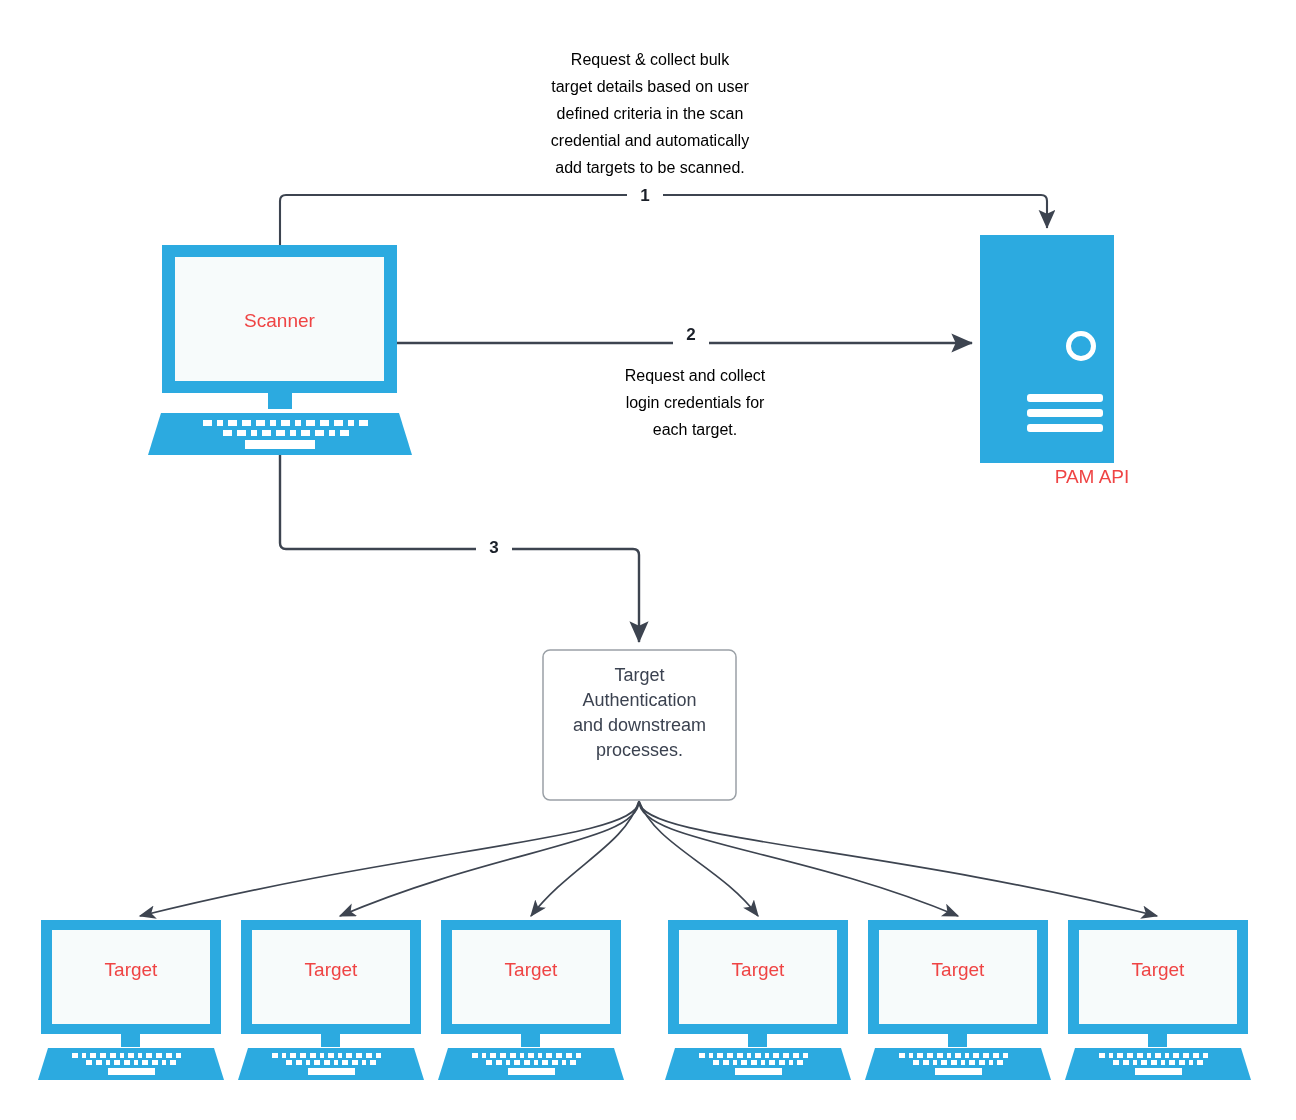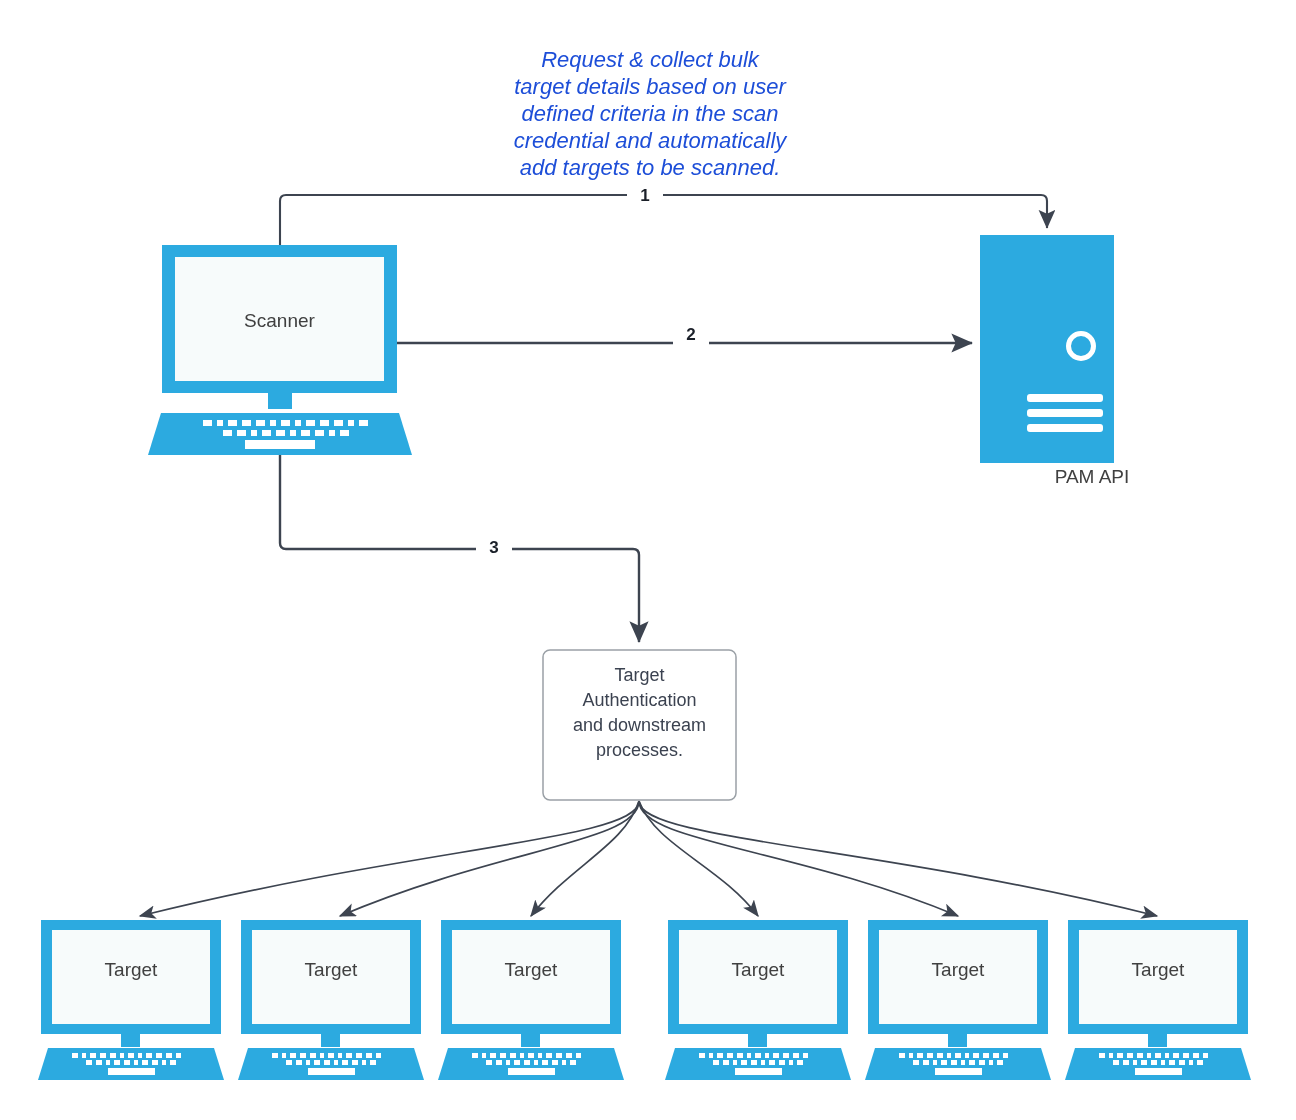--- a/index.html
+++ b/index.html
@@ -1,22 +1,22 @@
 <!DOCTYPE html>
 <html><head>
 <meta charset="utf-8">
 <style>
   html,body{margin:0;padding:0;background:#ffffff;}
   body{width:1296px;height:1120px;overflow:hidden;
        font-family:"Liberation Sans","DejaVu Sans",sans-serif;}
   #stage{position:relative;width:1296px;height:1120px;}
   svg.layer{position:absolute;left:0;top:0;width:1296px;height:1120px;}
-  .annot{position:absolute;color:#1d4ed8;font-size:22px;line-height:27px;
-         text-align:center;white-space:pre-line;font-style:italic;}
-  .devlabel{position:absolute;color:#404040;font-size:19px;text-align:center;}
+  .annot{position:absolute;color:#000000;font-size:16px;line-height:27px;
+         text-align:center;white-space:pre-line;}
+  .devlabel{position:absolute;color:#ef4444;font-size:19px;text-align:center;}
   .steplbl{position:absolute;color:#1b2029;font-size:17px;font-weight:bold;
            background:#ffffff;padding:0 4px;text-align:center;}
   .boxtext{position:absolute;color:#3b4250;font-size:18px;line-height:25px;
            text-align:center;white-space:pre-line;}
 </style>
 </head>
 <body>
 
 <div id="stage">
 
@@ -285,20 +285,23 @@
       </g>
     </g>
   </svg>
 
   <div class="annot" style="left:489px;top:46px;width:322px;">Request &amp; collect bulk
 target details based on user
 defined criteria in the scan
 credential and automatically
 add targets to be scanned.</div>
 
+  <div class="annot" style="left:570px;top:362px;width:250px;">Request and collect
+login credentials for
+each target.</div>
 
   <div class="steplbl" style="left:627px;top:186px;width:28px;">1</div>
 
   <div class="steplbl" style="left:673px;top:325px;width:28px;">2</div>
 
   <div class="steplbl" style="left:476px;top:538px;width:28px;">3</div>
 
   <div class="devlabel" style="left:182px;top:310px;width:195px;">Scanner</div>
 
   <div class="devlabel" style="left:1020px;top:466px;width:144px;">PAM API</div>

